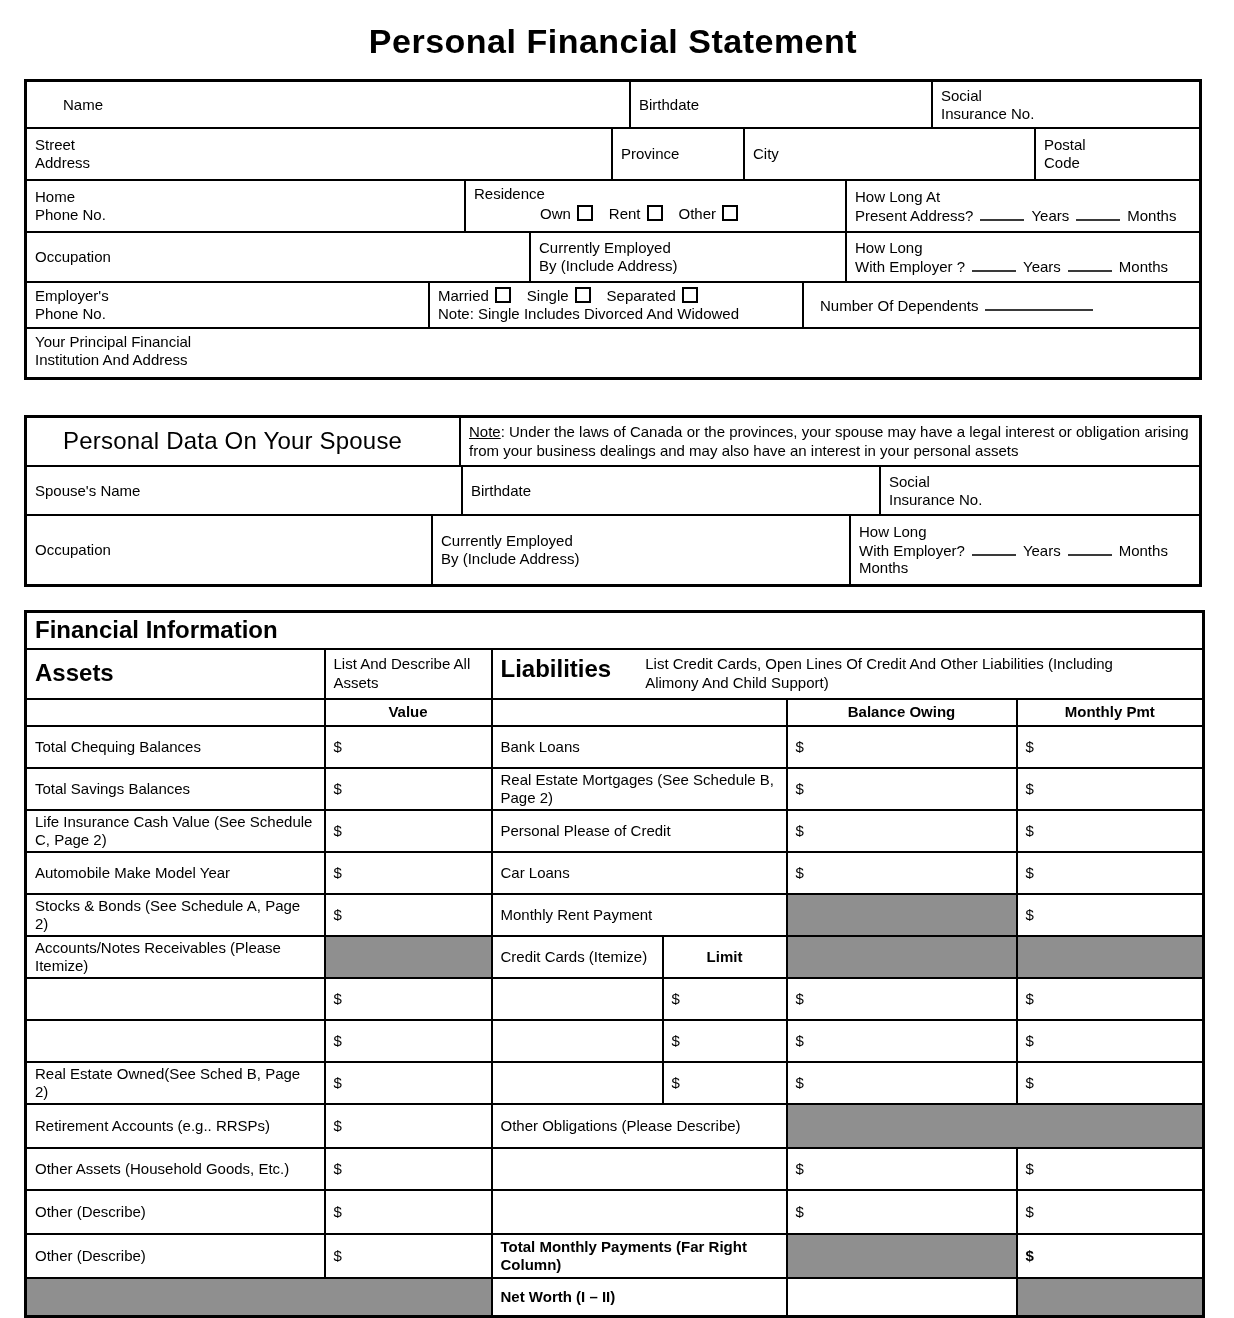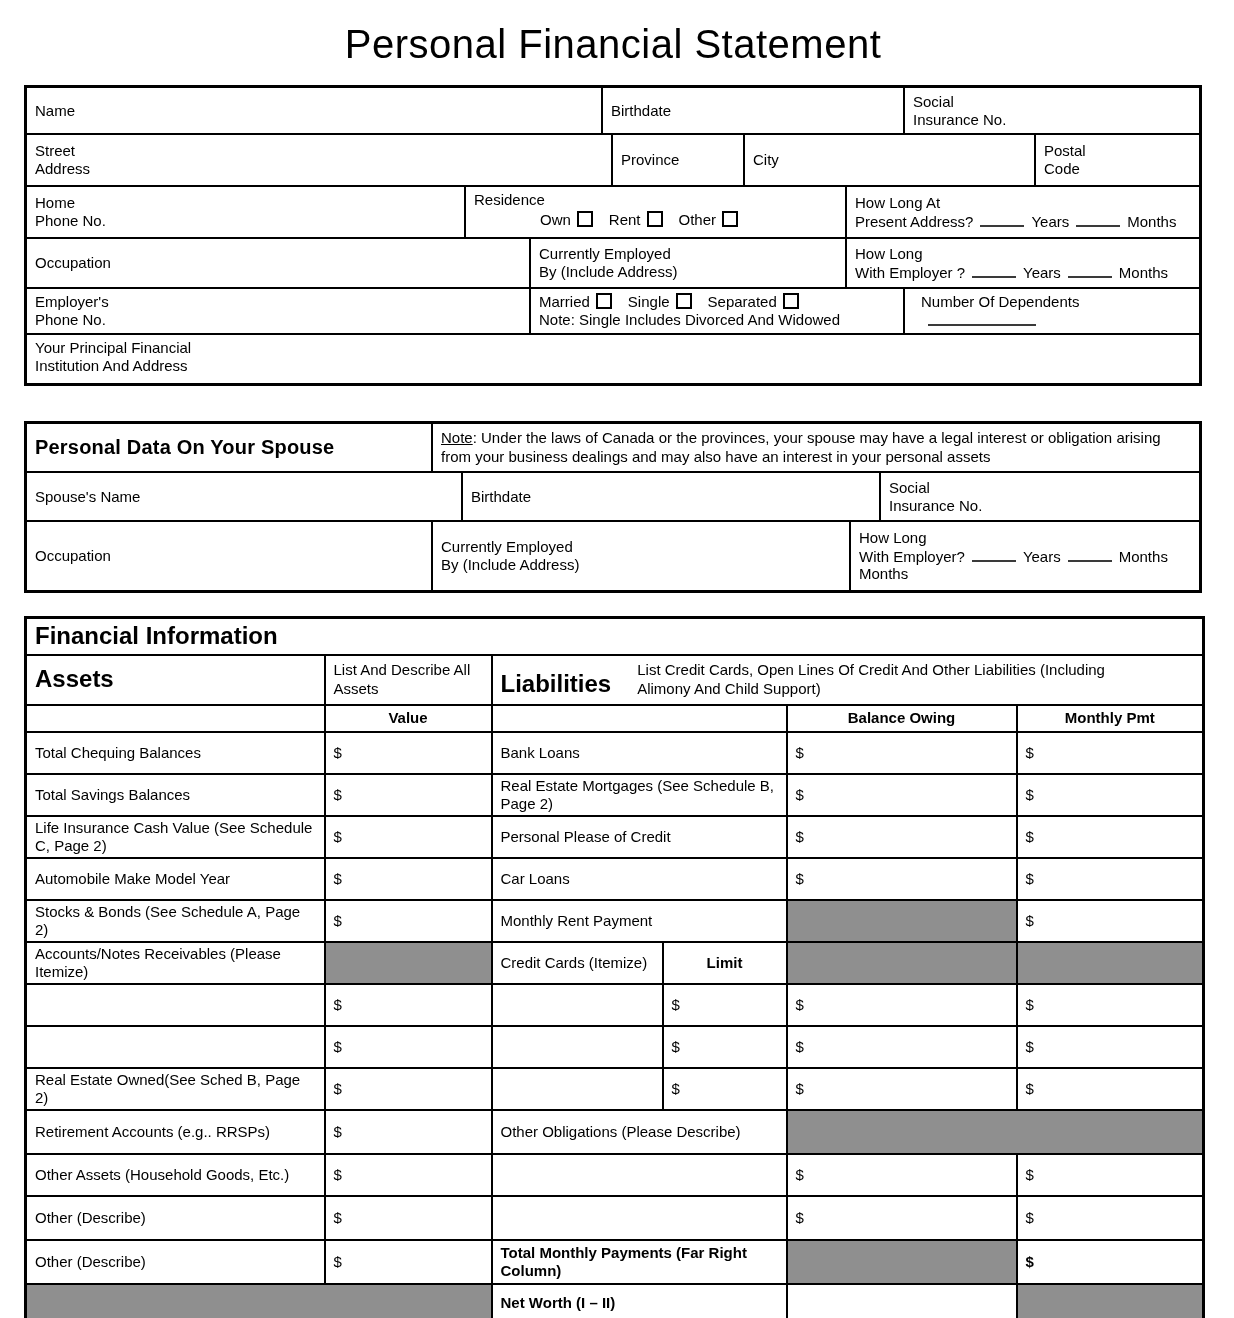--- a/index.html
+++ b/index.html
@@ -1,46 +1,46 @@
 <!DOCTYPE html>
 <html><head>
 <meta charset="utf-8">
 <style>
   html,body{margin:0;padding:0;background:#fff;}
   body{width:1234px;height:1318px;font-family:"Liberation Sans",sans-serif;color:#000;-webkit-font-smoothing:antialiased;}
   .page{padding:16px 28px 0 24px;width:1178px;}
-  .doc-title{font-size:40px;font-weight:normal;text-align:center;margin:6px 0 18px 0;letter-spacing:0.5px;}
+  .doc-title{font-size:34px;font-weight:bold;text-align:center;margin:6px 0 18px 0;letter-spacing:0.5px;}
   
   .box{border:3px solid #000;width:1172px;}
   .frow{display:flex;border-top:2px solid #000;}
-  .frow:first-child{border-top:none;}
+  .frow:first-child{border-top:none;padding-left:28px;}
   .fcell{border-left:2px solid #000;box-sizing:border-box;padding:4px 8px;display:flex;flex-direction:column;justify-content:center;font-size:15px;line-height:1.18;}
   .fcell:first-child{border-left:none;}
   .pre{white-space:pre-line;}
   .grow{flex:1;}
   .blank{display:inline-block;width:44px;height:13px;border-bottom:2px solid #3a3a3a;margin:0 7px;vertical-align:baseline;}
   .blank.wide{width:108px;}
   .checkbox{display:inline-block;width:12px;height:12px;border:2px solid #000;margin:0 16px 0 6px;vertical-align:-2px;background:#fff;}
   .opt-line{padding-left:66px;margin-top:2px;}
-  .sect-title{font-size:20px;font-weight:bold;letter-spacing:0.2px;}
+  .sect-title{font-size:24px;font-weight:normal;letter-spacing:0.2px;}
   .u{text-decoration:underline;margin-top:44px;}
   .notetxt{font-size:15px;line-height:1.25;}
   
   table.fin{border-collapse:collapse;width:1178px;table-layout:fixed;margin-top:23px;border:3px solid #000;}
   table.fin td{border:2px solid #000;padding:2px 8px;font-size:15px;line-height:1.18;vertical-align:middle;overflow:hidden;}
   td.money{vertical-align:top;padding:2px 0 0 10px;}
   td.money-mid{vertical-align:middle;padding-left:12px;}
   td.gray{background:#8f8f8f;}
   td.nb-b{border-bottom:none;}
   td.nb-t{border-top:none;}
   td.nb-l{border-left:none;}
   td.nb-r{border-right:none;}
   td.ctr{text-align:center;font-weight:bold;}
   .big{font-size:24px;font-weight:bold;}
-  .liab-head{display:flex;align-items:flex-end;gap:26px;}
+  .liab-head{display:flex;align-items:flex-start;gap:34px;}
   .liab-note{font-size:15px;line-height:1.25;width:520px;font-weight:normal;}
   .bold{font-weight:bold;}
   .smallnote{font-size:15px;line-height:1.25;}
 </style>
 </head>
 <body>
 
 <div class="page">
 
   <div class="doc-title">Personal Financial Statement</div>
@@ -101,21 +101,21 @@
 By (Include Address)</span>
         </div>
       <div class="fcell grow">
         <div>
           <span class="pre">How Long
 With Employer ?</span><span class="blank"></span><span>Years</span><span class="blank"></span><span>Months</span>
         </div>
       </div>
     </div>
     <div class="frow" style="height:44px;">
-      <div class="fcell" style="width:502px;">
+      <div class="fcell" style="width:401px;">
           <span class="pre">Employer's
 Phone No.</span>
         </div>
       <div class="fcell" style="width:374px;justify-content:flex-start;">
         <div>
           <span>Married</span><span class="checkbox"></span><span>Single</span><span class="checkbox"></span><span>Separated</span><span class="checkbox" style="margin-right:0;"></span>
         </div>
         <div>Note: Single Includes Divorced And Widowed</div>
       </div>
       <div class="fcell grow" style="padding-left:16px;">

